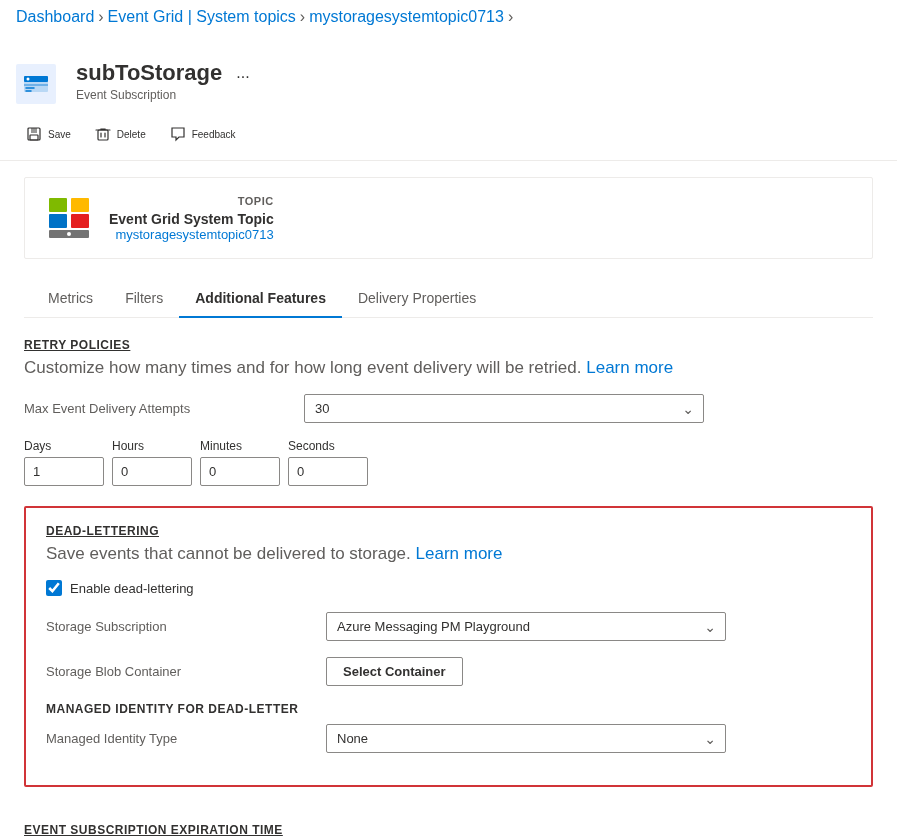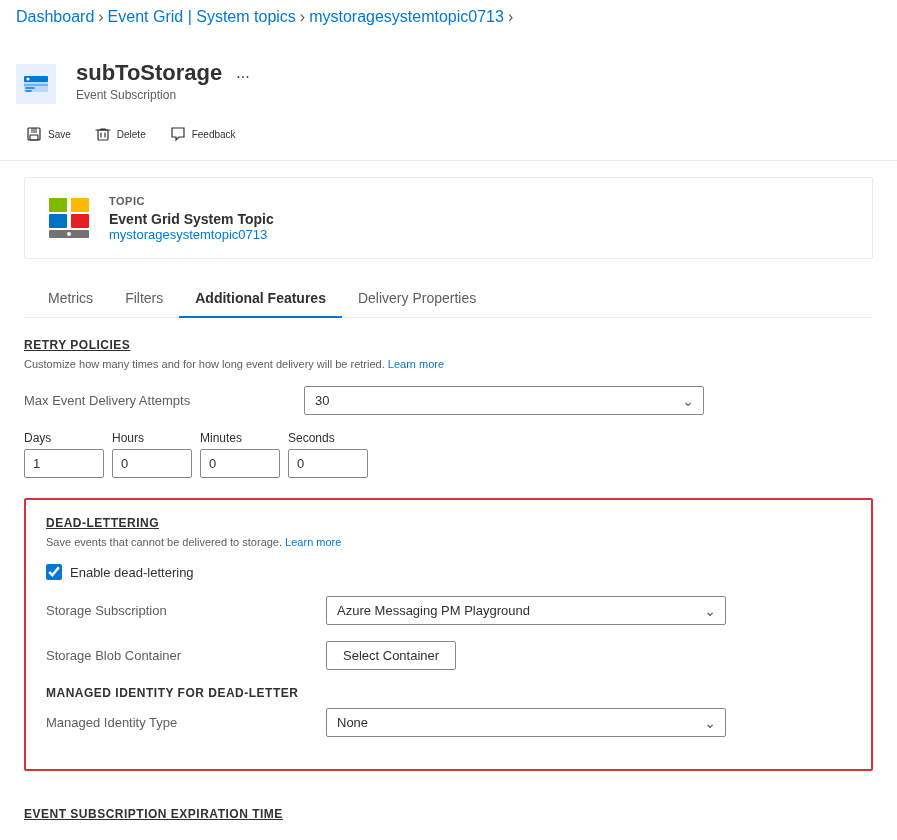--- a/index.html
+++ b/index.html
@@ -15,32 +15,32 @@
     .page-title { font-size: 22px; font-weight: 600; color: #323130; display: flex; align-items: center; gap: 8px; }
     .page-subtitle { font-size: 12px; color: #605e5c; margin-top: 2px; }
     .more-btn { background: none; border: none; cursor: pointer; font-size: 16px; color: #323130; padding: 2px 6px; }
     
     .toolbar { display: flex; align-items: center; gap: 4px; padding: 4px 16px 12px; border-bottom: 1px solid #edebe9; }
     .toolbar-btn { display: flex; align-items: center; gap: 6px; background: none; border: none; cursor: pointer; padding: 6px 10px; font-size: 10px; color: #323130; border-radius: 2px; }
     .toolbar-icon { width: 16px; height: 16px; display: inline-flex; align-items: center; justify-content: center; }
     
     .main-content { padding: 16px 24px; }
     
-    .topic-card { background: #fff; border: 1px solid #edebe9; border-radius: 2px; padding: 16px 20px; margin-bottom: 20px; display: flex; align-items: center; gap: 16px; }
+    .topic-card { background: #fff; border: 1px solid #edebe9; border-radius: 2px; padding: 16px 20px; margin-bottom: 20px; display: flex; align-items: center; gap: 16px; text-align: right; }
     .topic-label { font-size: 11px; color: #605e5c; font-weight: 600; letter-spacing: 0.5px; margin-bottom: 4px; }
     .topic-name { font-size: 14px; font-weight: 600; color: #323130; }
     .topic-link { color: #0078d4; font-size: 13px; cursor: pointer; text-decoration: none; }
     .topic-icon-wrap { width: 48px; height: 48px; flex-shrink: 0; }
     
     .tabs { display: flex; gap: 0; border-bottom: 1px solid #edebe9; margin-bottom: 20px; padding: 0 8px; }
     .tab { padding: 10px 16px; cursor: pointer; font-size: 14px; color: #605e5c; border-bottom: 2px solid transparent; position: relative; top: 1px; }
     .tab.active { color: #323130; font-weight: 600; border-bottom: 2px solid #0078d4; }
     
     .section-title { font-size: 12px; font-weight: 700; color: #323130; letter-spacing: 0.5px; margin-bottom: 6px; text-transform: uppercase; text-decoration: underline; }
-    .section-desc { font-size: 11px; color: #605e5c; margin-bottom: 16px; }
+    .section-desc { font-size: 17px; color: #605e5c; margin-bottom: 16px; }
     .section-desc a { color: #0078d4; text-decoration: none; }
     
     .form-row { display: flex; align-items: center; margin-bottom: 16px; }
     .form-label { width: 280px; font-size: 13px; color: #605e5c; flex-shrink: 0; }
     .form-control { flex: 1; max-width: 400px; }
     
     .time-fields { display: flex; gap: 8px; align-items: flex-end; }
     .time-field { display: flex; flex-direction: column; gap: 4px; }
     .time-field label { font-size: 12px; color: #323130; }
     .time-field input { width: 80px; border: 1px solid #8a8886; border-radius: 2px; padding: 6px 8px; font-size: 13px; color: #323130; }
@@ -48,21 +48,21 @@
     .dead-letter-box { border: 2px solid #d13438; border-radius: 2px; padding: 16px 20px; margin-bottom: 20px; }
     
     .checkbox-row { display: flex; align-items: center; gap: 8px; margin-bottom: 16px; }
     .checkbox-row input[type="checkbox"] { width: 16px; height: 16px; accent-color: #0078d4; }
     .checkbox-row label { font-size: 13px; color: #323130; cursor: pointer; }
     
     .dropdown-wrap { position: relative; max-width: 400px; width: 100%; }
     .dropdown-wrap select { width: 100%; border: 1px solid #8a8886; border-radius: 2px; padding: 6px 32px 6px 10px; font-size: 13px; color: #323130; background: #fff; appearance: none; cursor: pointer; }
     .dropdown-wrap::after { content: '⌄'; position: absolute; right: 10px; top: 50%; transform: translateY(-50%); color: #605e5c; pointer-events: none; font-size: 14px; }
     
-    .btn-outline { background: #fff; border: 1px solid #8a8886; border-radius: 2px; padding: 6px 16px; font-size: 13px; color: #323130; cursor: pointer; font-weight: 400; }
+    .btn-outline { background: #fff; border: 1px solid #8a8886; border-radius: 2px; padding: 6px 16px; font-size: 13px; color: #323130; cursor: pointer; font-weight: 700; }
     
     .sub-section-title { font-size: 12px; font-weight: 700; color: #323130; letter-spacing: 0.5px; text-transform: uppercase; margin: 16px 0 8px; }
     
     .expiry-section { padding: 16px 0; }
     
     .retry-section { margin-bottom: 20px; }
     
     .event-time-row { display: flex; align-items: flex-start; margin-bottom: 16px; }
     .event-time-label { width: 280px; font-size: 13px; color: #605e5c; flex-shrink: 0; padding-top: 22px; }
 

